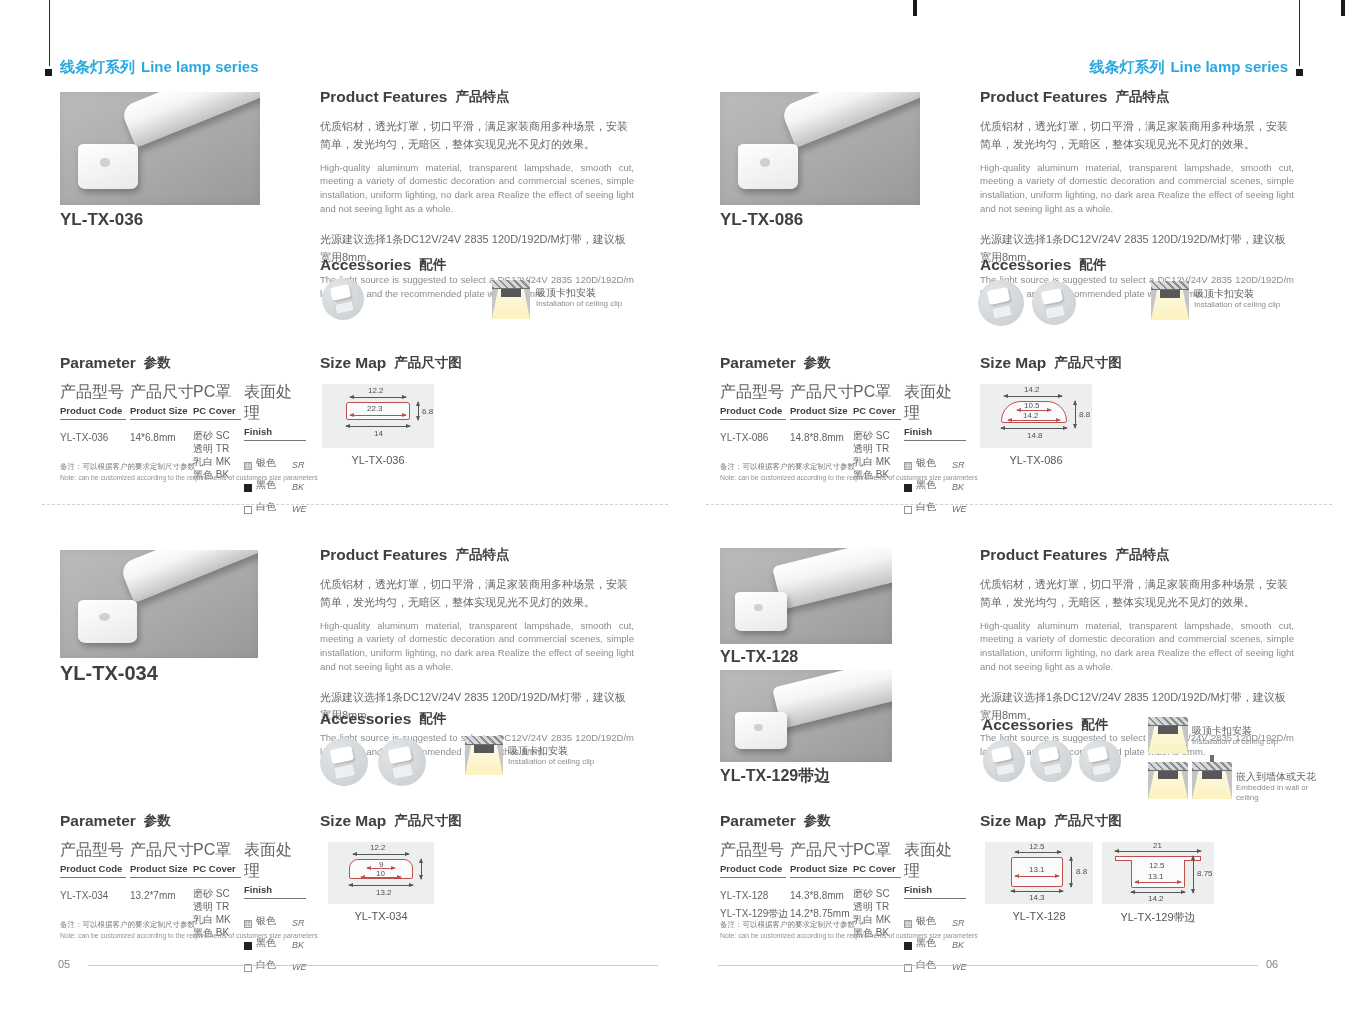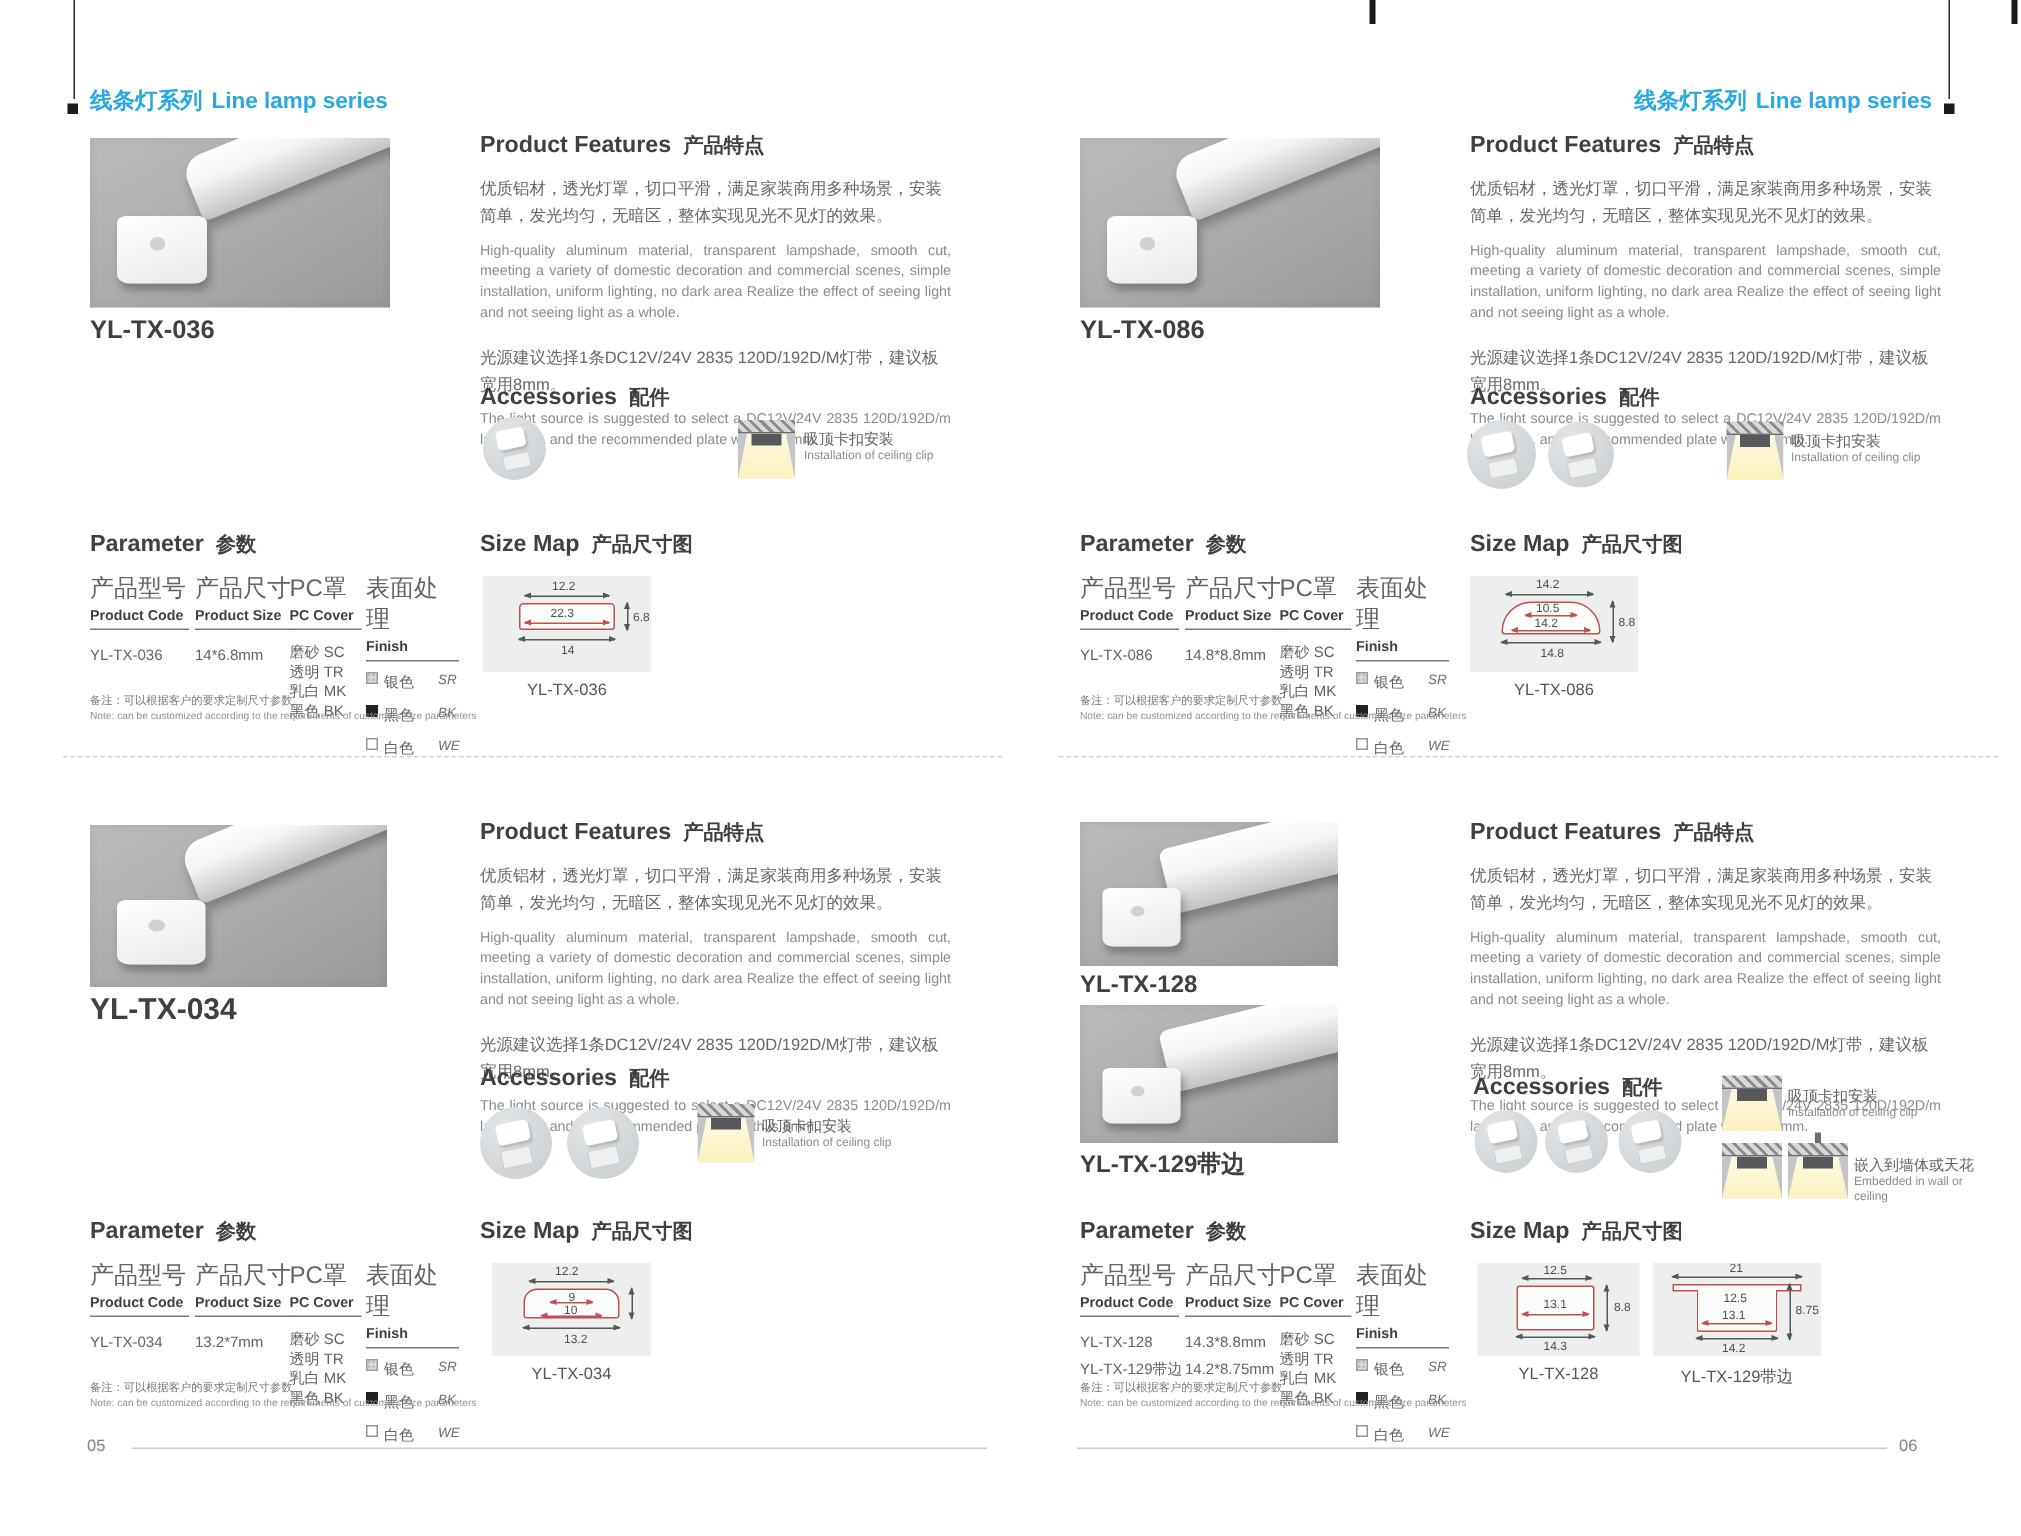--- a/index.html
+++ b/index.html
@@ -60,21 +60,21 @@
 
   
   .param{position:absolute;width:285px}
   .p-col{position:absolute;top:28px}
   .h-cn{font-size:16px;color:#616366}
   .h-en{font-size:9.5px;font-weight:bold;color:#3f4042;border-bottom:1px solid #77787a;padding:2px 0 3px}
   .p-val{margin-top:9px;font-size:10px;color:#616366;white-space:nowrap;line-height:18px}
   .pcopt{font-size:10px;color:#616366;line-height:13px;white-space:nowrap;margin-top:0}
   .pclist{margin-top:9px}
   .finlist{margin-top:7px}
-  .fin{display:flex;align-items:flex-start;height:22px;font-size:10px;color:#616366;white-space:nowrap}
+  .fin{display:flex;align-items:flex-end;height:22px;font-size:10px;color:#616366;white-space:nowrap}
   .sw{width:8px;height:8px;display:inline-block;margin-right:4px;flex:none}
   .sw-silver{background:#b9bbbd;background-image:linear-gradient(90deg,#dcdedf 1px,transparent 1px),
              linear-gradient(#dcdedf 1px,transparent 1px);background-size:3px 3px;
              box-shadow:inset 0 0 0 1px #9a9c9e}
   .sw-black{background:#242021}
   .sw-white{background:#fff;border:1px solid #939598;box-sizing:border-box}
   .fin-code{font-style:italic;font-size:9px;margin-left:16px;color:#6d6e71}
   .p-note{position:absolute;left:0;top:108px;width:286px}
   .n-cn{font-size:7.5px;color:#77787a}
   .n-en{font-size:6.8px;color:#909295;margin-top:2px;white-space:nowrap}

